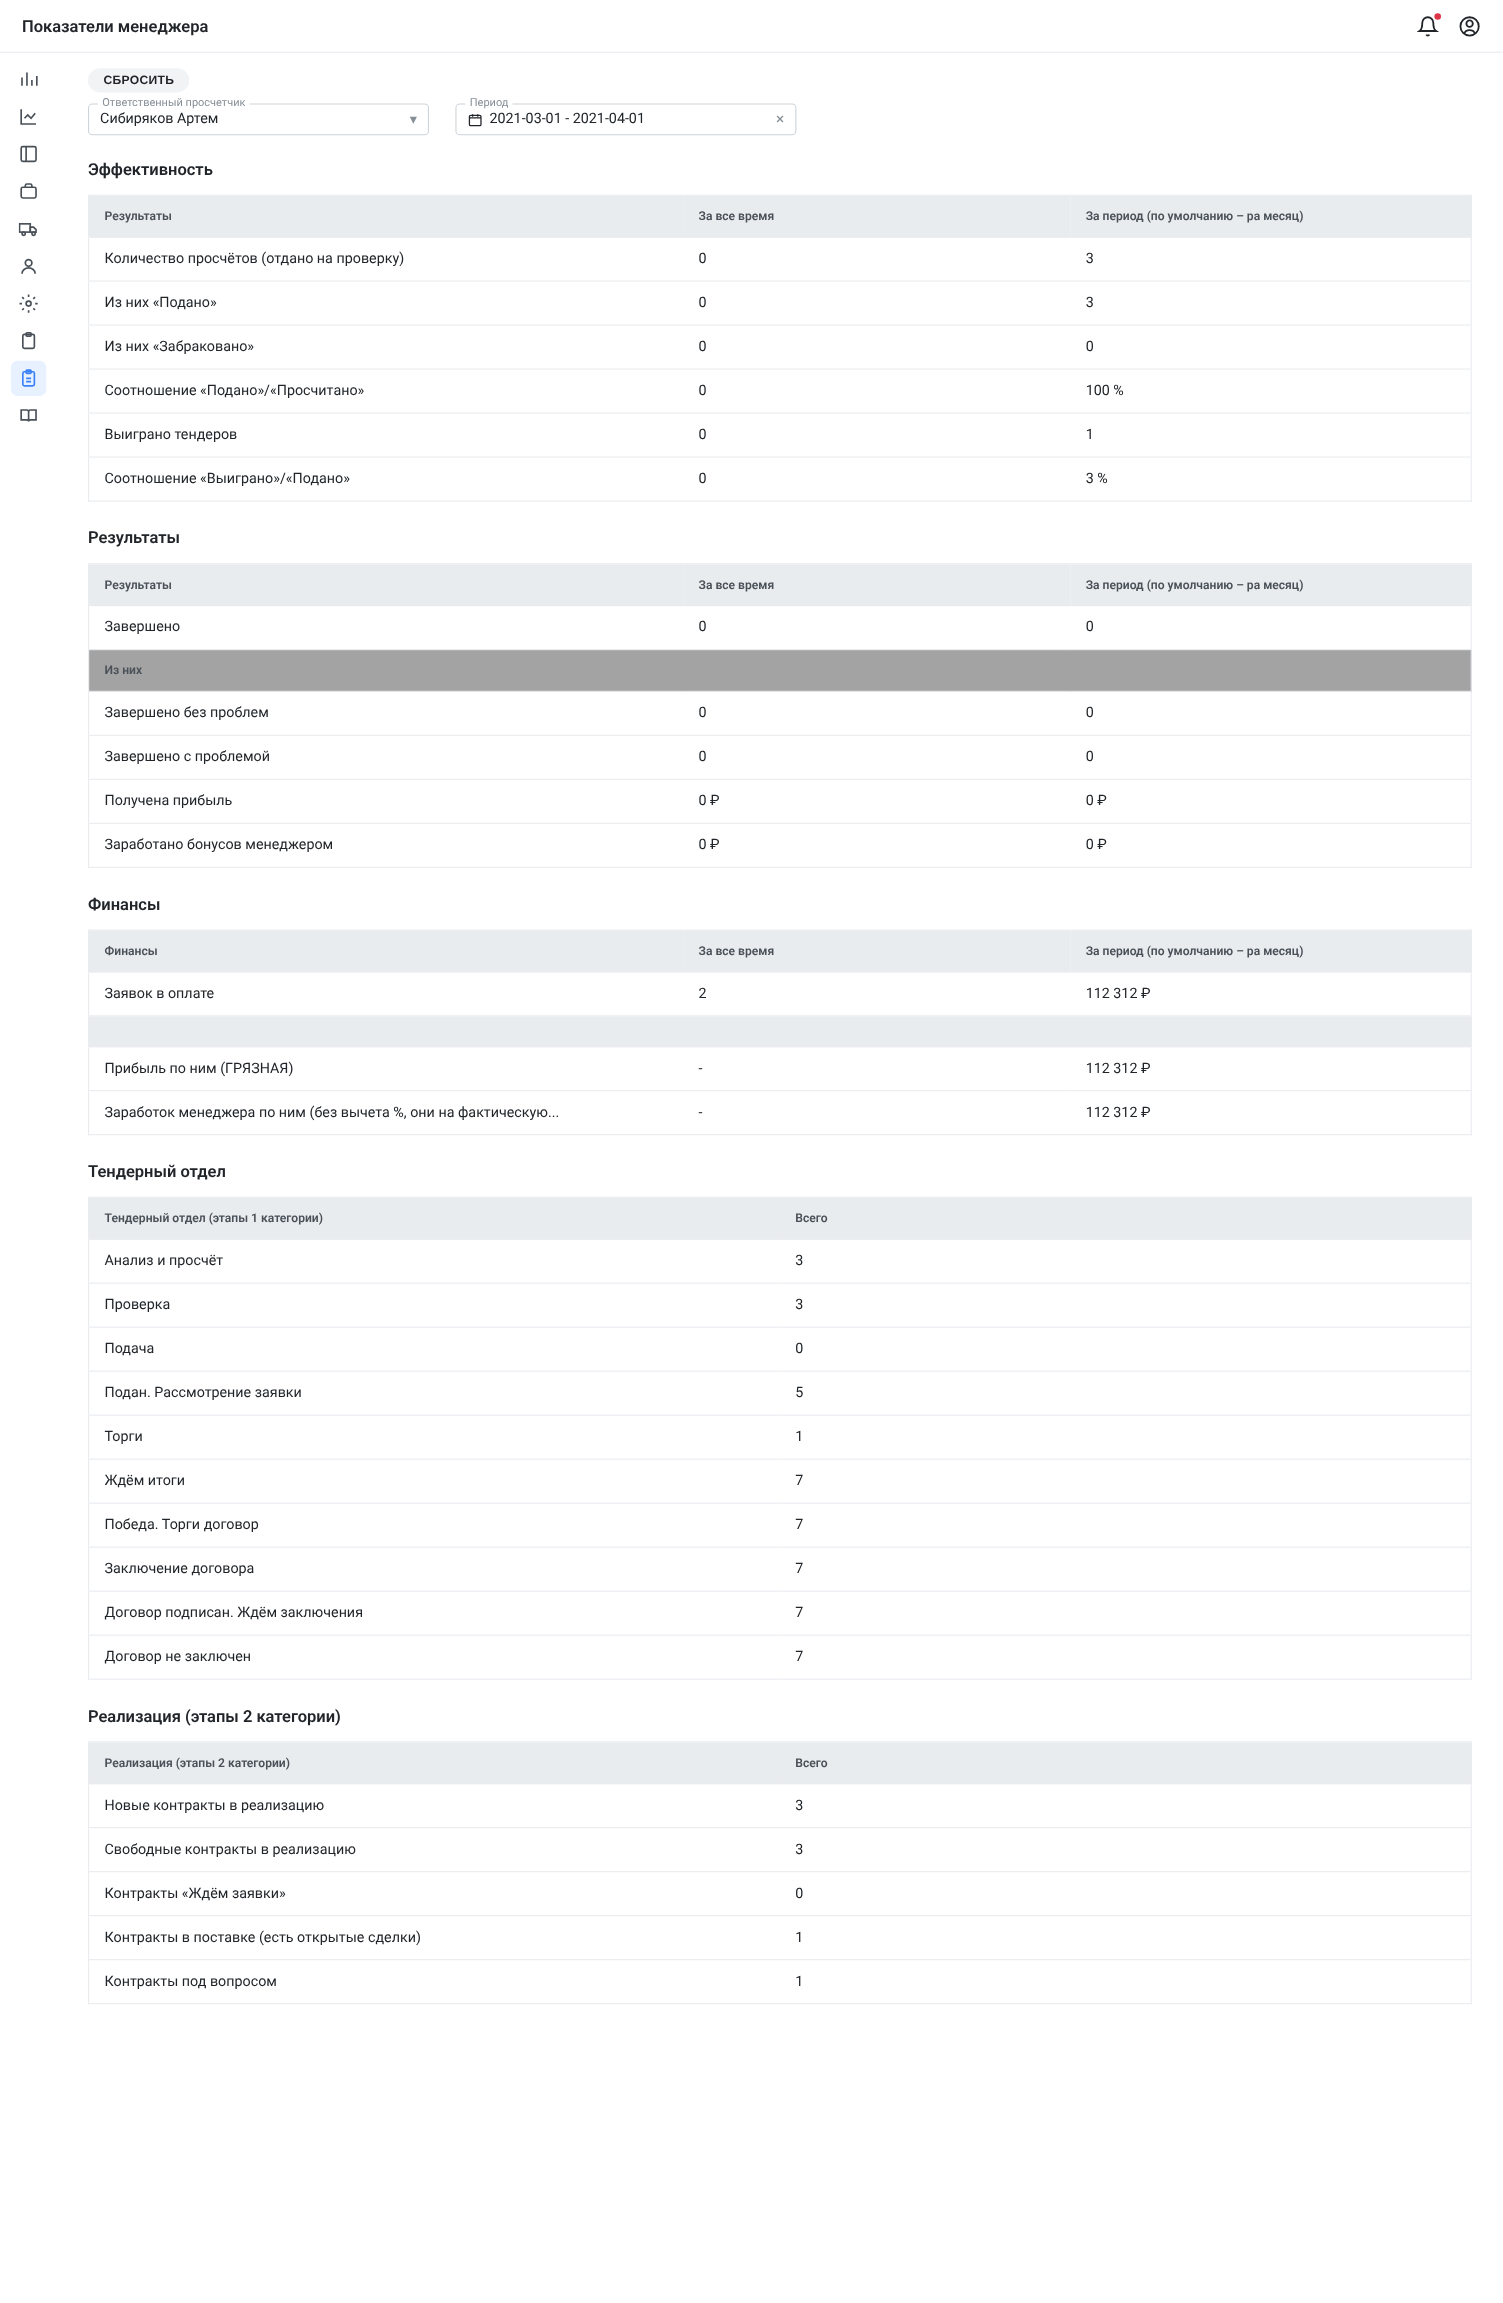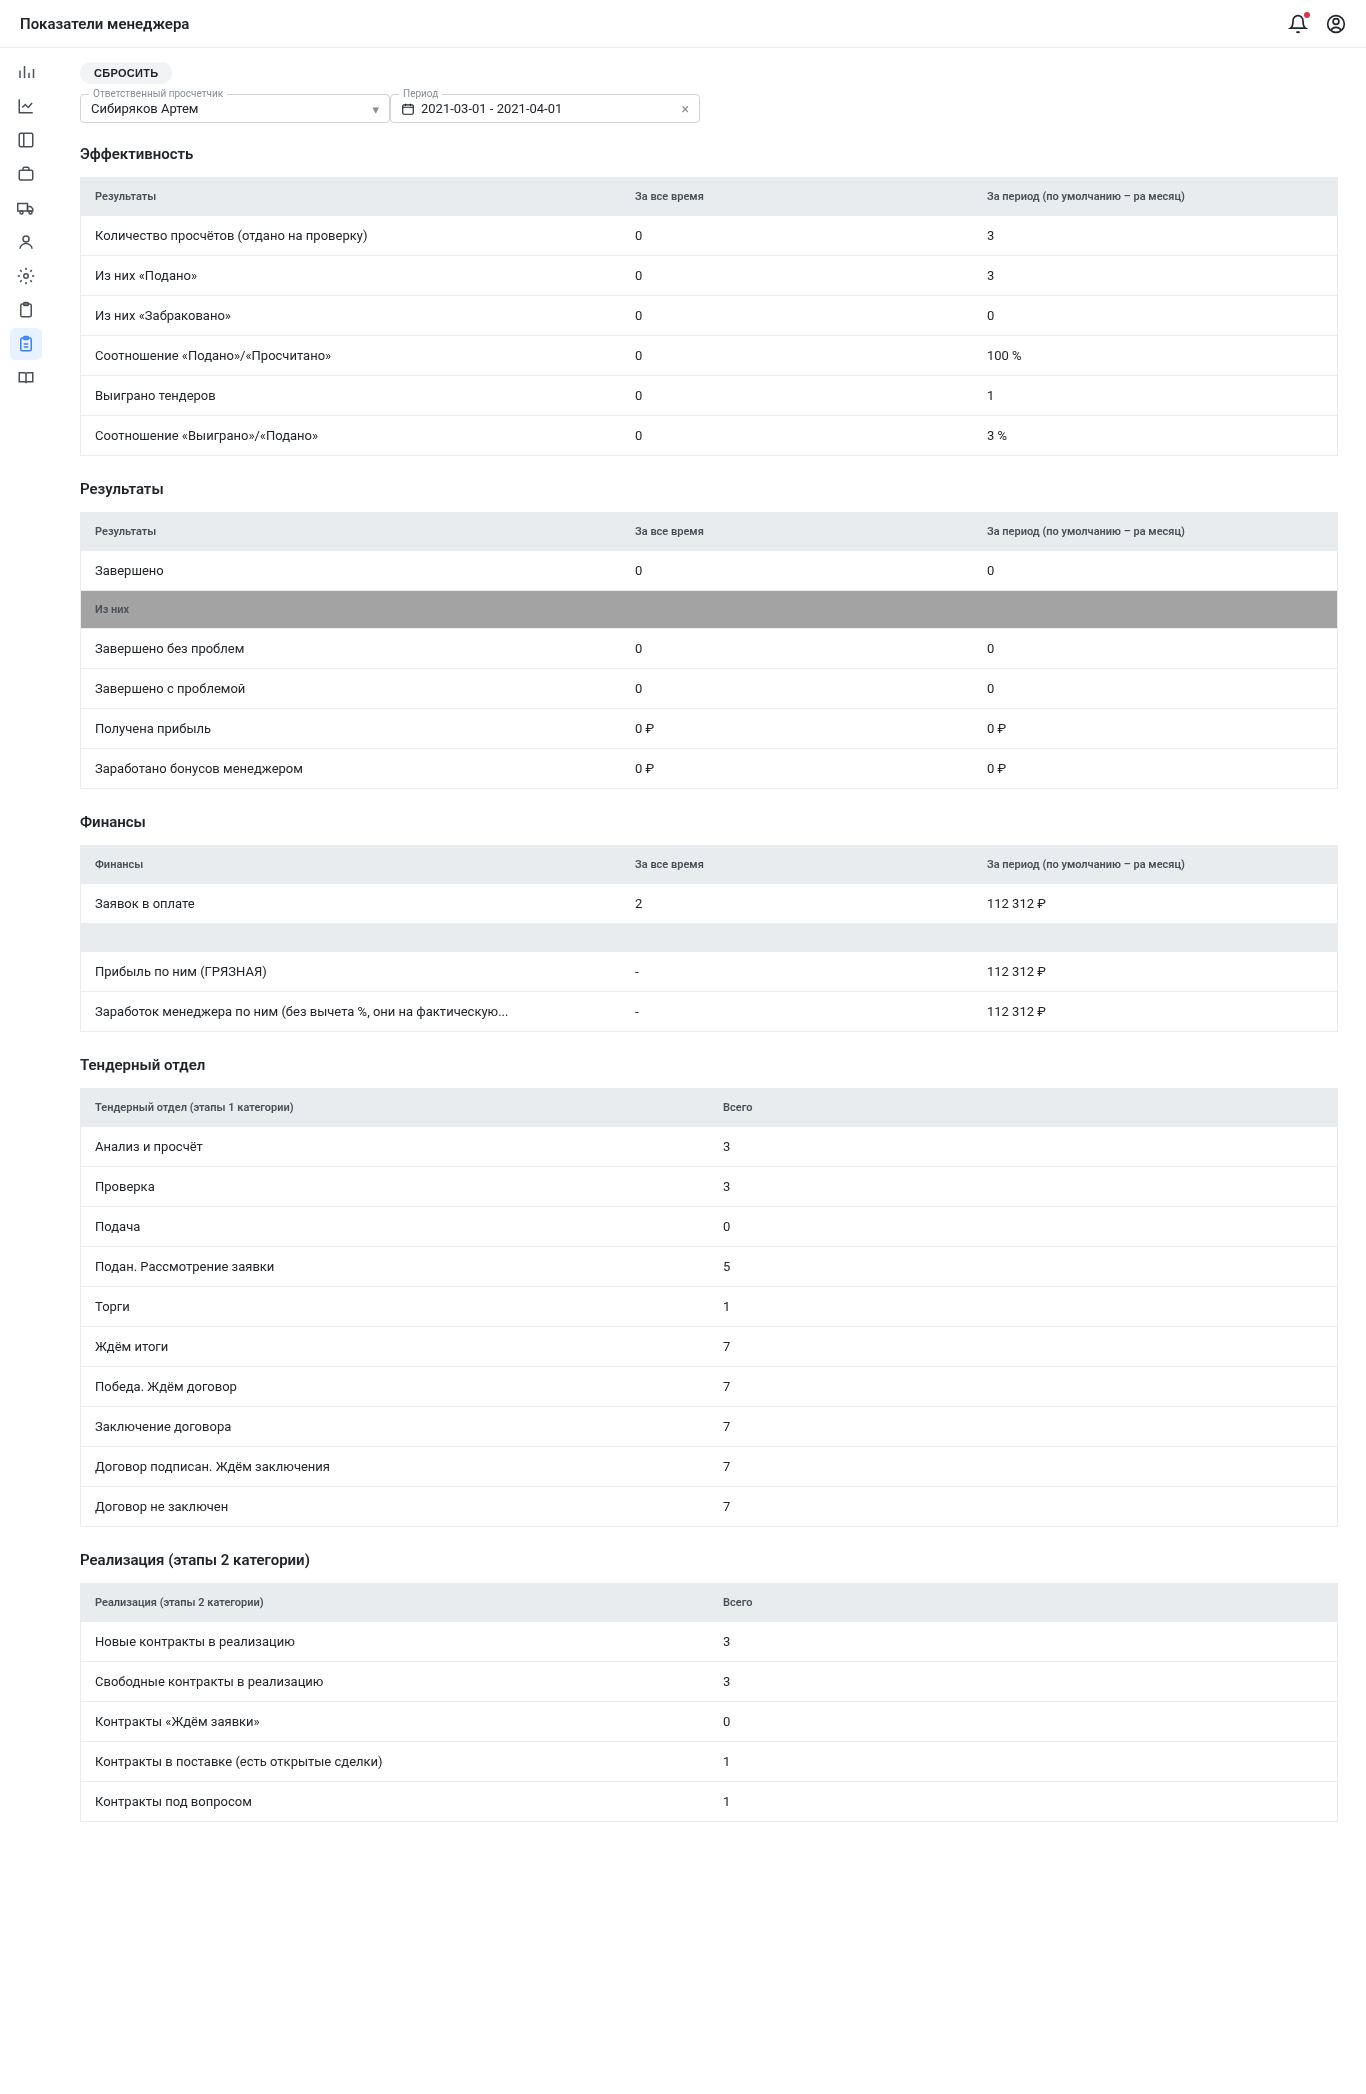--- a/index.html
+++ b/index.html
@@ -10,21 +10,21 @@
 .bell-icon, .user-icon { width: 20px; height: 20px; cursor: pointer; position: relative; }
 .bell-dot { position: absolute; top: -2px; right: -2px; width: 6px; height: 6px; background: #dc3545; border-radius: 50%; }
 .layout { display: flex; }
 .sidebar { width: 52px; padding-top: 8px; display: flex; flex-direction: column; align-items: center; gap: 2px; }
 .sidebar-item { width: 32px; height: 32px; display: flex; align-items: center; justify-content: center; border-radius: 6px; cursor: pointer; color: #495057; }
 .sidebar-item.active { background: #e7f1ff; color: #3b82f6; }
 .sidebar-item svg { width: 18px; height: 18px; }
 .main { flex: 1; padding: 14px 28px 40px 28px; max-width: 1320px; }
 .top-row { display: flex; margin-bottom: 10px; }
 .btn-reset { background: #f1f3f5; border: none; border-radius: 14px; padding: 5px 14px; font-size: 11px; font-weight: 600; cursor: pointer; letter-spacing: 0.3px; color: #212529; }
-.filters { display: flex; margin-bottom: 22px; }
+.filters { display: flex; gap: 24px; margin-bottom: 22px; }
 .select-field { position: relative; border: 1px solid #ced4da; border-radius: 4px; width: 310px; padding: 6px 10px 6px 10px; }
 .select-label { position: absolute; top: -7px; left: 8px; background: #fff; padding: 0 4px; font-size: 10px; color: #868e96; }
 .select-value { font-size: 13px; display: flex; align-items: center; gap: 6px; }
 .select-caret { position: absolute; right: 10px; top: 50%; transform: translateY(-50%); color: #868e96; }
 .select-clear { position: absolute; right: 10px; top: 50%; transform: translateY(-50%); color: #868e96; font-size: 14px; cursor: pointer; }
 .cal-icon { width: 14px; height: 14px; flex-shrink: 0; }
 .section-title { font-weight: 600; font-size: 15px; margin: 24px 0 14px 0; }
 .section-title.first { margin-top: 8px; }
 table { width: 100%; border-collapse: collapse; border: 1px solid #e9ecef; }
 thead th { background: #e9ecef; font-weight: 600; font-size: 11px; text-align: left; padding: 12px 14px; color: #495057; }
@@ -287,21 +287,21 @@
           </tr>
           <tr>
             <td>Торги</td>
             <td>1</td>
           </tr>
           <tr>
             <td>Ждём итоги</td>
             <td>7</td>
           </tr>
           <tr>
-            <td>Победа. Ждём договор</td>
+            <td>Победа. Торги договор</td>
             <td>7</td>
           </tr>
           <tr>
             <td>Заключение договора</td>
             <td>7</td>
           </tr>
           <tr>
             <td>Договор подписан. Ждём заключения</td>
             <td>7</td>
           </tr>

